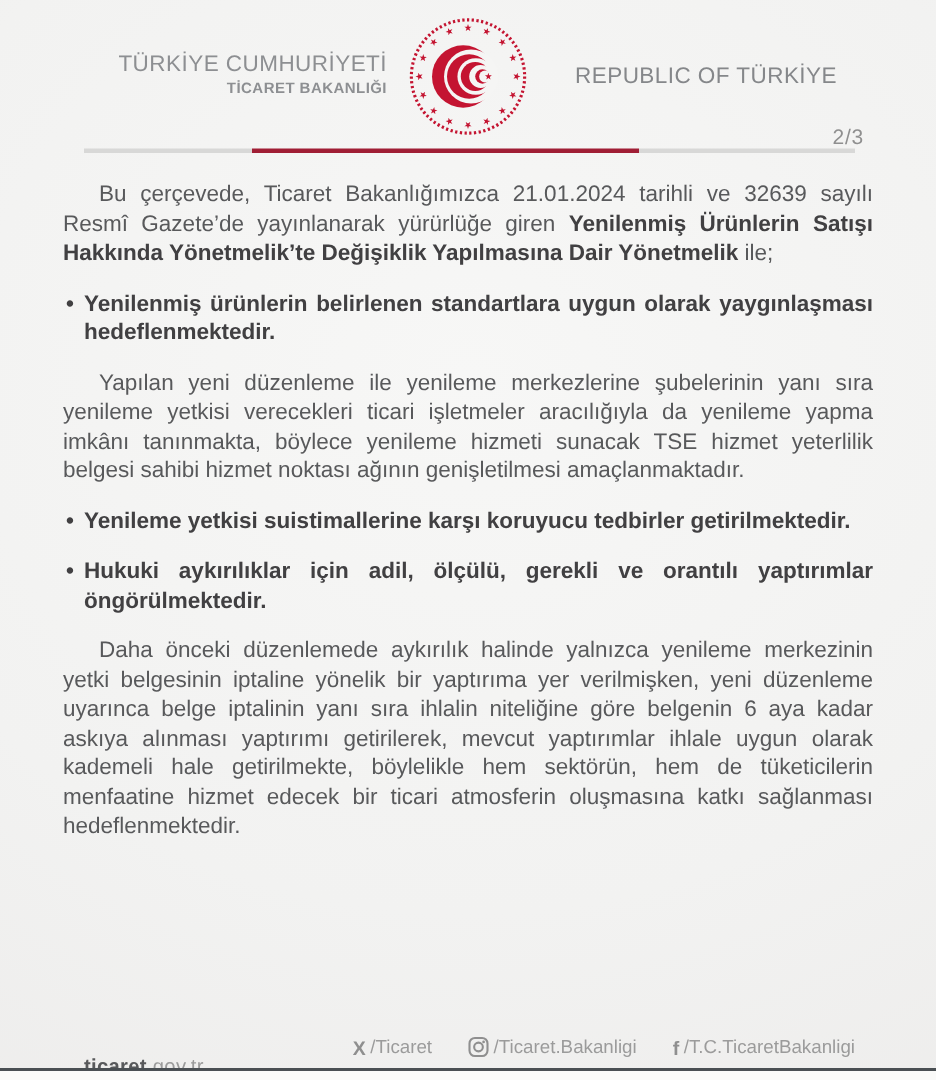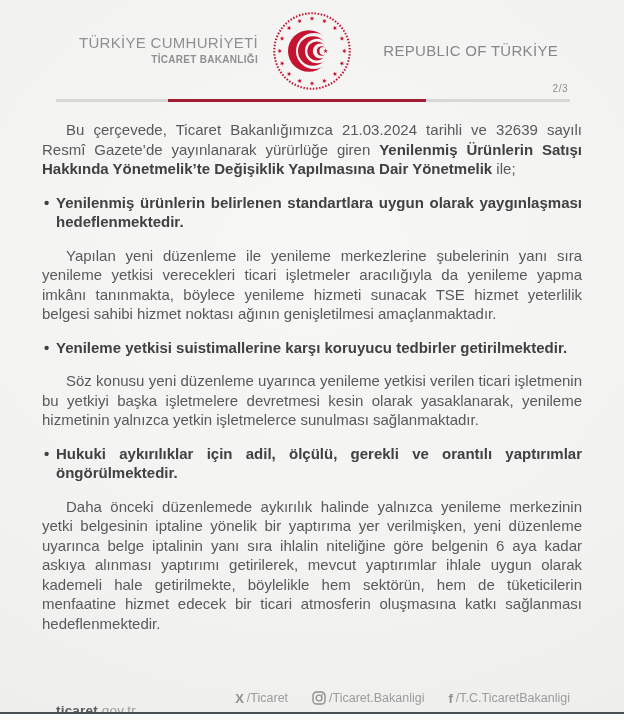--- a/index.html
+++ b/index.html
@@ -17,22 +17,22 @@
     padding-top:6px;box-sizing:border-box;
   }
   .header-block{width:192px;color:#8d8f92;}
   .header-block.left{text-align:right;}
   .header-block.right{text-align:right;color:#85878a;}
   .h-line1{font-size:15px;letter-spacing:.3px;line-height:16px;}
   .h-line2{font-size:10px;font-weight:bold;letter-spacing:.3px;line-height:17px;}
   .logo-wrap{width:80px;height:80px;flex:0 0 auto;}
   
   .page-indicator{
-    position:absolute;top:83px;right:56px;
-    font-size:10px;color:#8f8f8f;letter-spacing:.5px;
+    position:absolute;top:83px;right:48px;
+    font-size:14px;color:#8f8f8f;letter-spacing:.5px;
   }
   .divider{
     position:absolute;top:99px;left:56px;width:514px;height:2.5px;
     background:linear-gradient(to right,
       #d8d8d7 0%, #d8d8d7 21.8%,
       #a01e35 21.8%, #a01e35 72%,
       #d8d8d7 72%, #d8d8d7 100%);
   }
   
   .content{
@@ -113,29 +113,28 @@
 
     <div class="header-block right">
       <div class="h-line1">REPUBLIC OF TÜRKİYE</div>
     </div>
   </div>
 
   <div class="page-indicator">2/3</div>
   <div class="divider"></div>
 
   <div class="content">
-    <p class="para"><span>Bu çerçevede, Ticaret Bakanlığımızca 21.03.2024 tarihli ve 32639 sayılı Resmî Gazete’de yayınlanarak yürürlüğe giren </span><strong>Yenilenmiş Ürünlerin Satışı Hakkında Yönetmelik’te Değişiklik Yapılmasına Dair Yönetmelik</strong><span> ile;</span></p>
+    <p class="para"><span>Bu çerçevede, Ticaret Bakanlığımızca 21.01.2024 tarihli ve 32639 sayılı Resmî Gazete’de yayınlanarak yürürlüğe giren </span><strong>Yenilenmiş Ürünlerin Satışı Hakkında Yönetmelik’te Değişiklik Yapılmasına Dair Yönetmelik</strong><span> ile;</span></p>
 
     <p class="bullet"><span class="marker">•</span><span>Yenilenmiş ürünlerin belirlenen standartlara uygun olarak yaygınlaşması hedeflenmektedir.</span></p>
 
     <p class="para">Yapılan yeni düzenleme ile yenileme merkezlerine şubelerinin yanı sıra yenileme yetkisi verecekleri ticari işletmeler aracılığıyla da yenileme yapma imkânı tanınmakta, böylece yenileme hizmeti sunacak TSE hizmet yeterlilik belgesi sahibi hizmet noktası ağının genişletilmesi amaçlanmaktadır.</p>
 
     <p class="bullet"><span class="marker">•</span><span>Yenileme yetkisi suistimallerine karşı koruyucu tedbirler getirilmektedir.</span></p>
 
-    <p class="para">Söz konusu yeni düzenleme uyarınca yenileme yetkisi verilen ticari işletmenin bu yetkiyi başka işletmelere devretmesi kesin olarak yasaklanarak, yenileme hizmetinin yalnızca yetkin işletmelerce sunulması sağlanmaktadır.</p>
 
     <p class="bullet"><span class="marker">•</span><span>Hukuki aykırılıklar için adil, ölçülü, gerekli ve orantılı yaptırımlar öngörülmektedir.</span></p>
 
     <p class="para">Daha önceki düzenlemede aykırılık halinde yalnızca yenileme merkezinin yetki belgesinin iptaline yönelik bir yaptırıma yer verilmişken, yeni düzenleme uyarınca belge iptalinin yanı sıra ihlalin niteliğine göre belgenin 6 aya kadar askıya alınması yaptırımı getirilerek, mevcut yaptırımlar ihlale uygun olarak kademeli hale getirilmekte, böylelikle hem sektörün, hem de tüketicilerin menfaatine hizmet edecek bir ticari atmosferin oluşmasına katkı sağlanması hedeflenmektedir.</p>
   </div>
 
   <div class="footer">
     <div class="website"><span class="site-bold">ticaret</span><span>.gov.tr</span></div>
 
     <div class="social">

